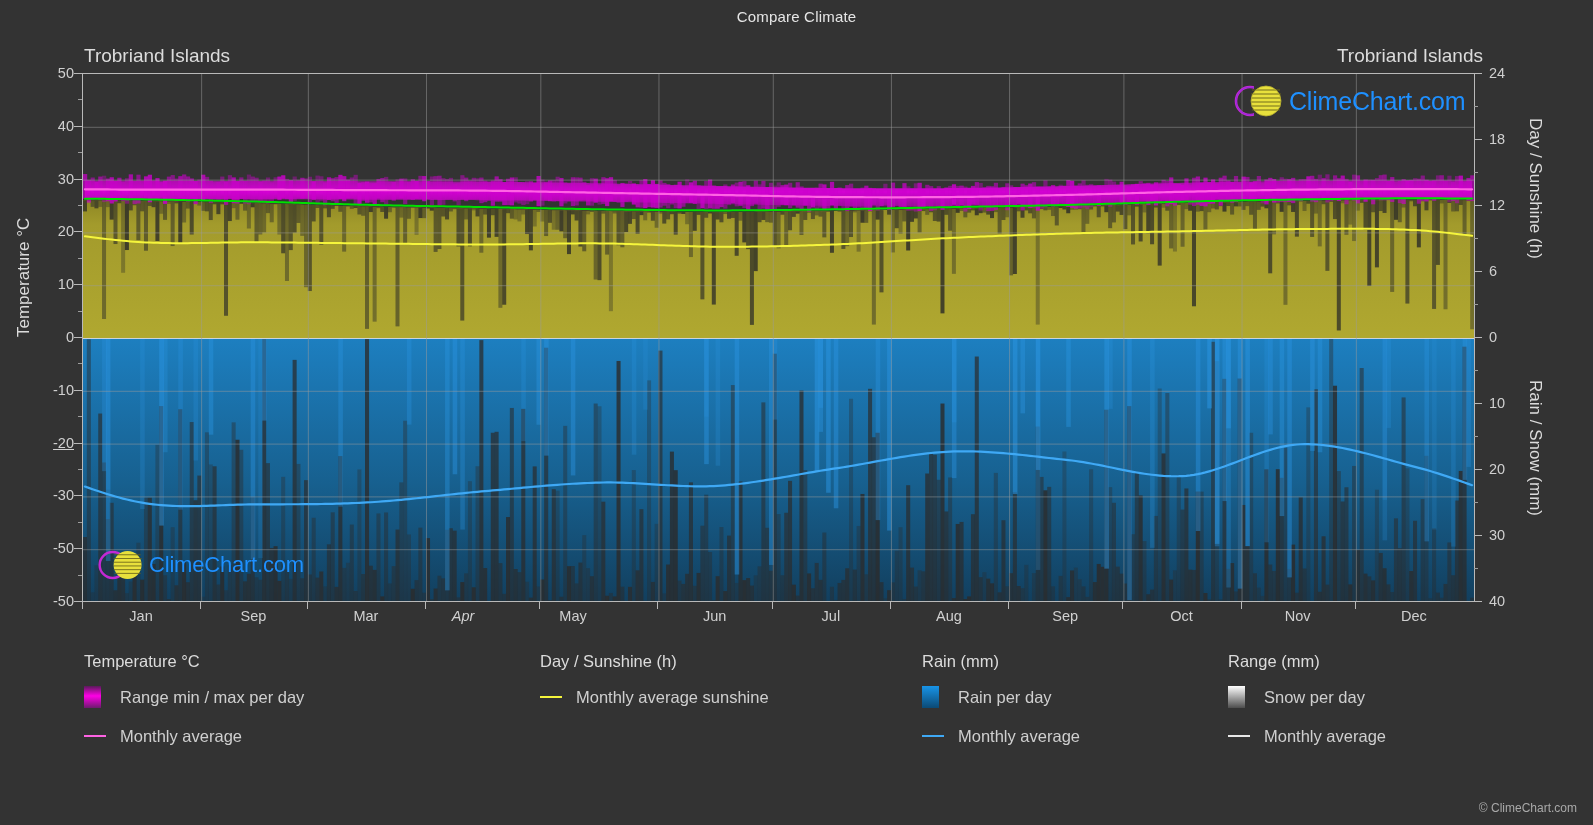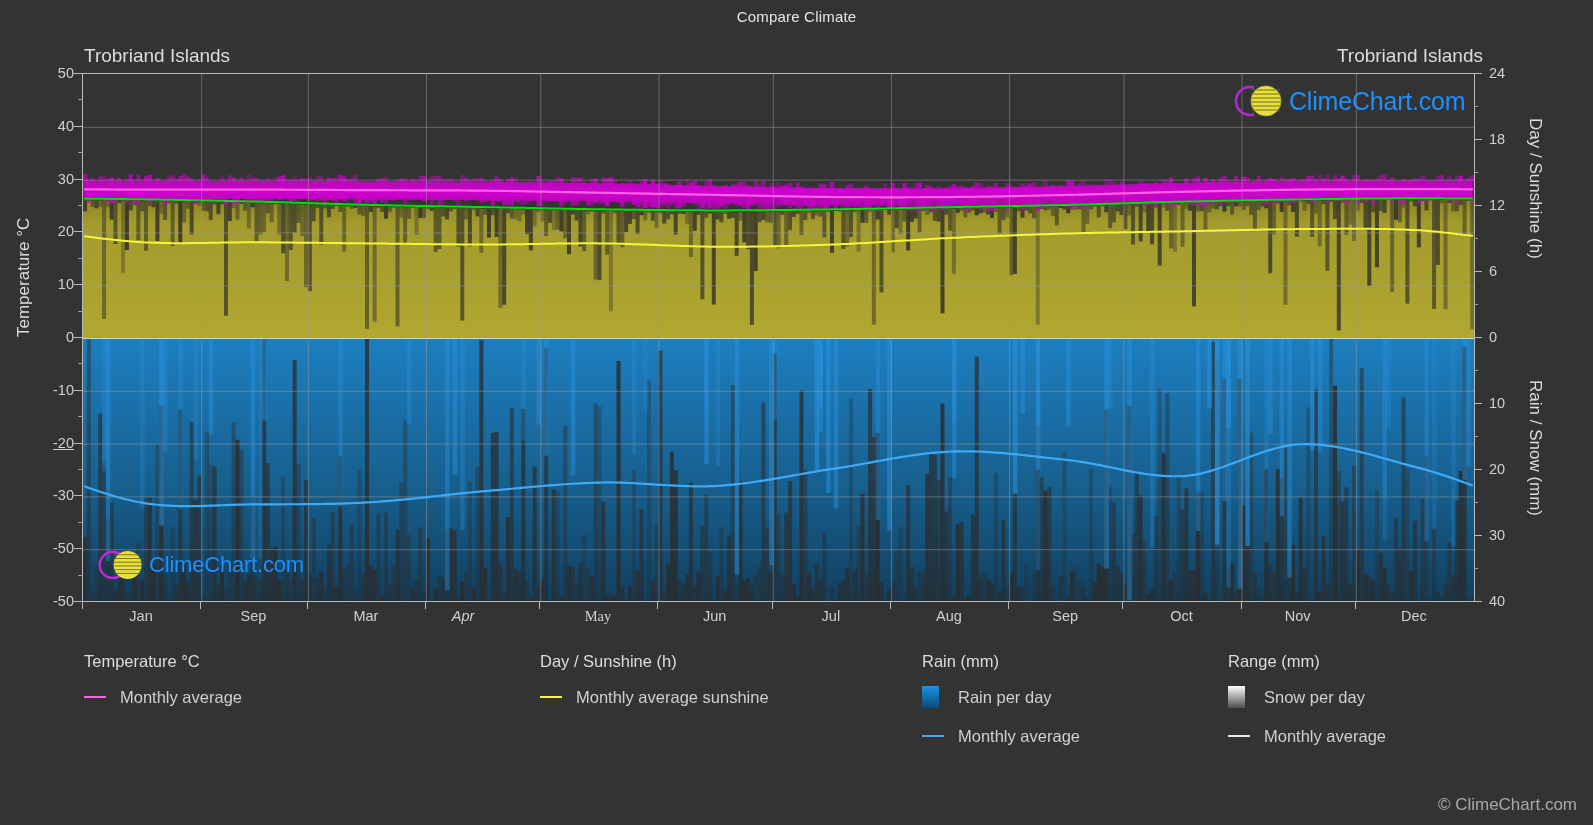--- a/index.html
+++ b/index.html
@@ -212,21 +212,21 @@
   }
   .legend-label {
     font-size: 16.5px;
     color: #cfcfcf;
     white-space: nowrap;
   }
   .copyright {
     position: absolute;
     right: 16px;
     bottom: 10px;
-    font-size: 17px;
+    font-size: 12px;
     color: #a9a9a9;
   }
 
   
   .watermark {
     position: absolute;
     display: flex;
     align-items: center;
     pointer-events: none;
   }
@@ -1585,21 +1585,21 @@
       <div class="tickmark-minor-right" style="top: 502px;"></div>
       <div class="tickmark-minor-right" style="top: 568px;"></div>
       <div class="xtick-label" style="left: 141.07px;">Jan</div>
       <div class="xtickmark" style="left: 82px;"></div>
       <div class="xtick-label" style="left: 253.493px;">Sep</div>
       <div class="xtickmark" style="left: 200.14px;"></div>
       <div class="xtick-label" style="left: 365.916px;">Mar</div>
       <div class="xtickmark" style="left: 306.847px;"></div>
       <div class="xtick-label" style="left: 463px; font-style: italic;">Apr</div>
       <div class="xtickmark" style="left: 424.986px;"></div>
-      <div class="xtick-label" style="left: 598px; font-family: Liberation Serif, serif;">May</div>
+      <div class="xtick-label" style="left: 573px;">May</div>
       <div class="xtickmark" style="left: 539.315px;"></div>
       <div class="xtick-label" style="left: 714.619px;">Jun</div>
       <div class="xtickmark" style="left: 657.455px;"></div>
       <div class="xtick-label" style="left: 830.853px;">Jul</div>
       <div class="xtickmark" style="left: 771.784px;"></div>
       <div class="xtick-label" style="left: 948.993px;">Aug</div>
       <div class="xtickmark" style="left: 889.923px;"></div>
       <div class="xtick-label" style="left: 1065.23px;">Sep</div>
       <div class="xtickmark" style="left: 1008.06px;"></div>
       <div class="xtick-label" style="left: 1181.46px;">Oct</div>
@@ -1612,20 +1612,28 @@
 
   <div class="axis-title-left">Temperature °C</div>
   <div class="axis-title-right-top">Day / Sunshine (h)</div>
   <div class="axis-title-right-bottom">Rain / Snow (mm)</div>
 
   <div class="xaxis-line"></div>
 
   <div class="legend" id="legend">
       <div class="legend-col" style="left: 84px;">
         <div class="legend-head">Temperature °C</div>
+        <div class="legend-row">
+          <div class="legend-key">
+            <svg width="17" height="22" class="swatch">
+              <rect x="0" y="0" width="17" height="22" fill="url(#swTemp)"></rect>
+            </svg>
+          </div>
+          <span class="legend-label">Range min / max per day</span>
+        </div>
         <div class="legend-row">
           <div class="legend-key">
             <span class="linekey" style="background: rgb(255, 99, 228);"></span>
           </div>
           <span class="legend-label">Monthly average</span>
         </div>
       </div>
       <div class="legend-col" style="left: 540px;">
         <div class="legend-head">Day / Sunshine (h)</div>
         <div class="legend-row">

